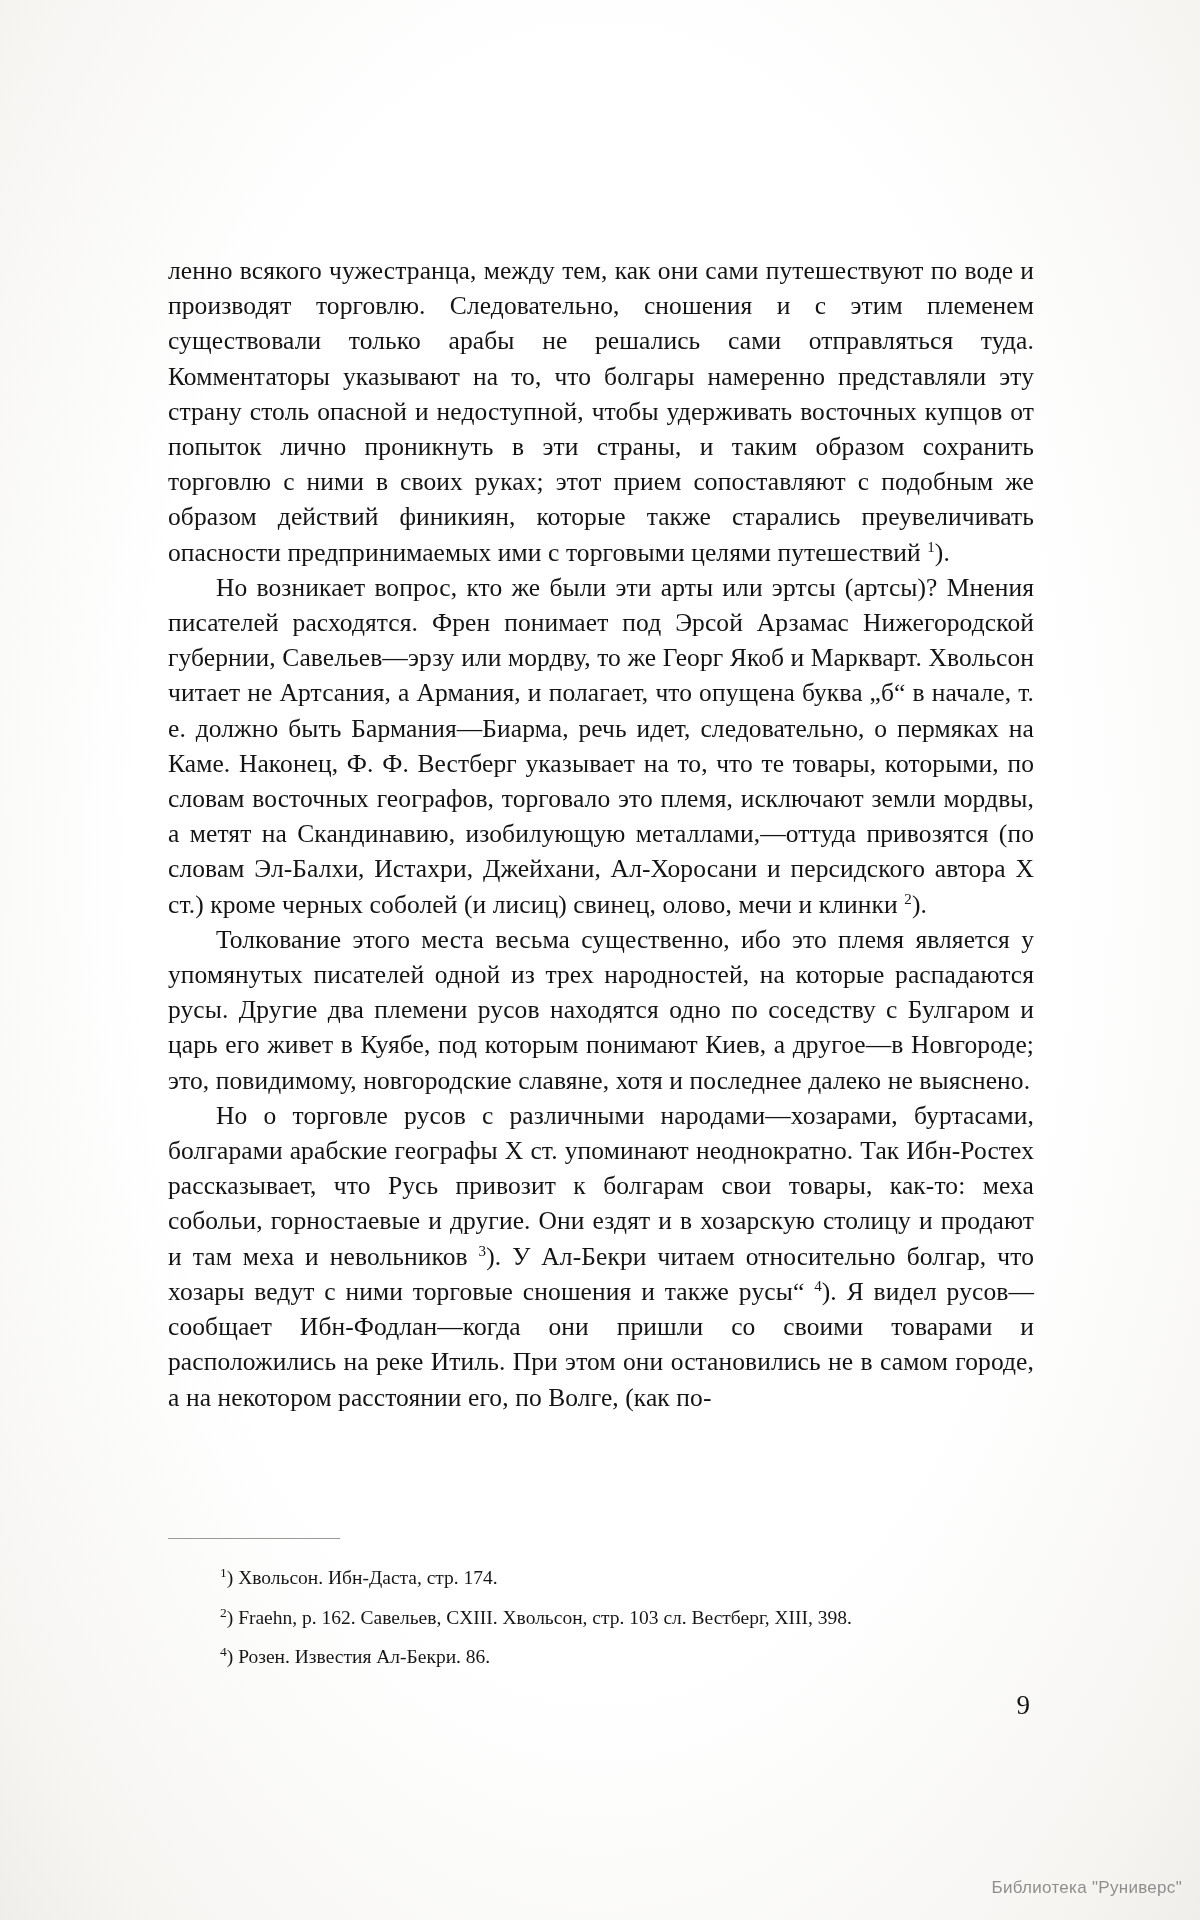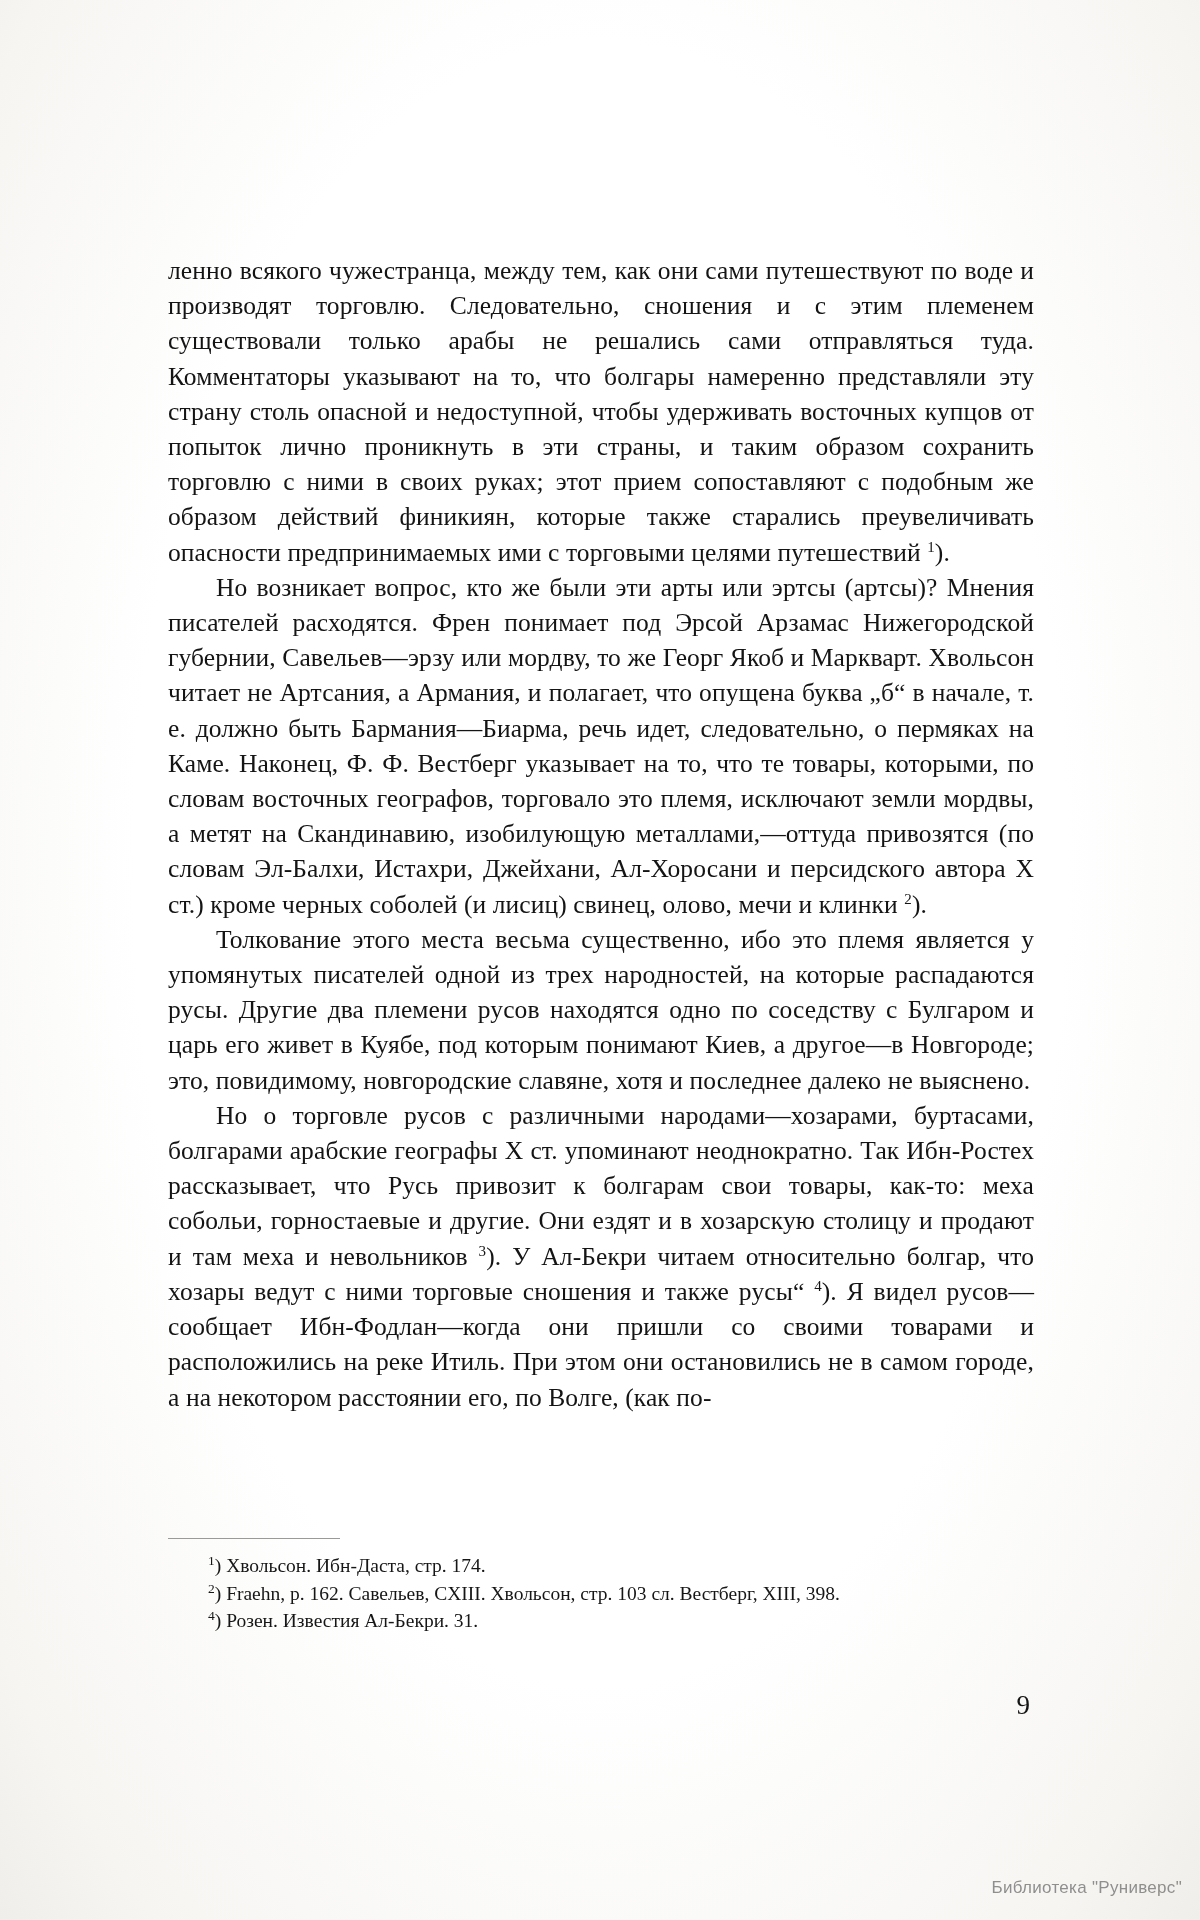--- a/index.html
+++ b/index.html
@@ -65,21 +65,21 @@
     position: absolute;
     left: 168px;
     top: 1552px;
     width: 866px;
     font-size: 19.5px;
     line-height: 27.5px;
     color: #161616;
     text-align: justify;
   }
   .footnotes p {
-    margin: 0;
+    margin: 12px;
     text-indent: 40px;
   }
   .footnotes sup {
     font-size: 13.5px;
     vertical-align: super;
     line-height: 0;
   }
   .page-number {
     position: absolute;
     left: 0;
@@ -113,19 +113,19 @@
     <p><span>Толкование этого места весьма существенно, ибо это племя является у упомянутых писателей одной из трех народностей, на которые распадаются русы. Другие два племени русов находятся одно по соседству с Булгаром и царь его живет в Куябе, под которым понимают Киев, а другое—в Новгороде; это, повидимому, новгородские славяне, хотя и последнее далеко не выяснено.</span></p>
 
     <p><span>Но о торговле русов с различными народами—хозарами, буртасами, болгарами арабские географы X ст. упоминают неоднократно. Так Ибн-Ростех рассказывает, что Русь привозит к болгарам свои товары, как-то: меха собольи, горностаевые и другие. Они ездят и в хозарскую столицу и продают и там меха и невольников </span><sup class="fn">3</sup><span>). У Ал-Бекри читаем относительно болгар, что хозары ведут с ними торговые сношения и также русы“ </span><sup class="fn">4</sup><span>). Я видел русов—сообщает Ибн-Фодлан—когда они пришли со своими товарами и расположились на реке Итиль. При этом они остановились не в самом городе, а на некотором расстоянии его, по Волге, (как по-</span></p>
   </div>
 
   <div class="footnote-rule"></div>
 
   <div class="footnotes">
     <p><sup>1</sup>) <span>Хвольсон. Ибн-Даста, стр. 174.</span></p>
     <p><sup>2</sup>) <span>Fraehn, p. 162. Савельев, CXIII. Хвольсон, стр. 103 сл. Вестберг, XIII, 398.</span></p>
-    <p><sup>4</sup>) <span>Розен. Известия Ал-Бекри. 31.</span></p>
+    <p><sup>4</sup>) <span>Розен. Известия Ал-Бекри. 86.</span></p>
   </div>
 
   <div class="page-number">9</div>
 
   <div class="watermark">Библиотека "Руниверс"</div>
 </div>
 
 </body></html>

